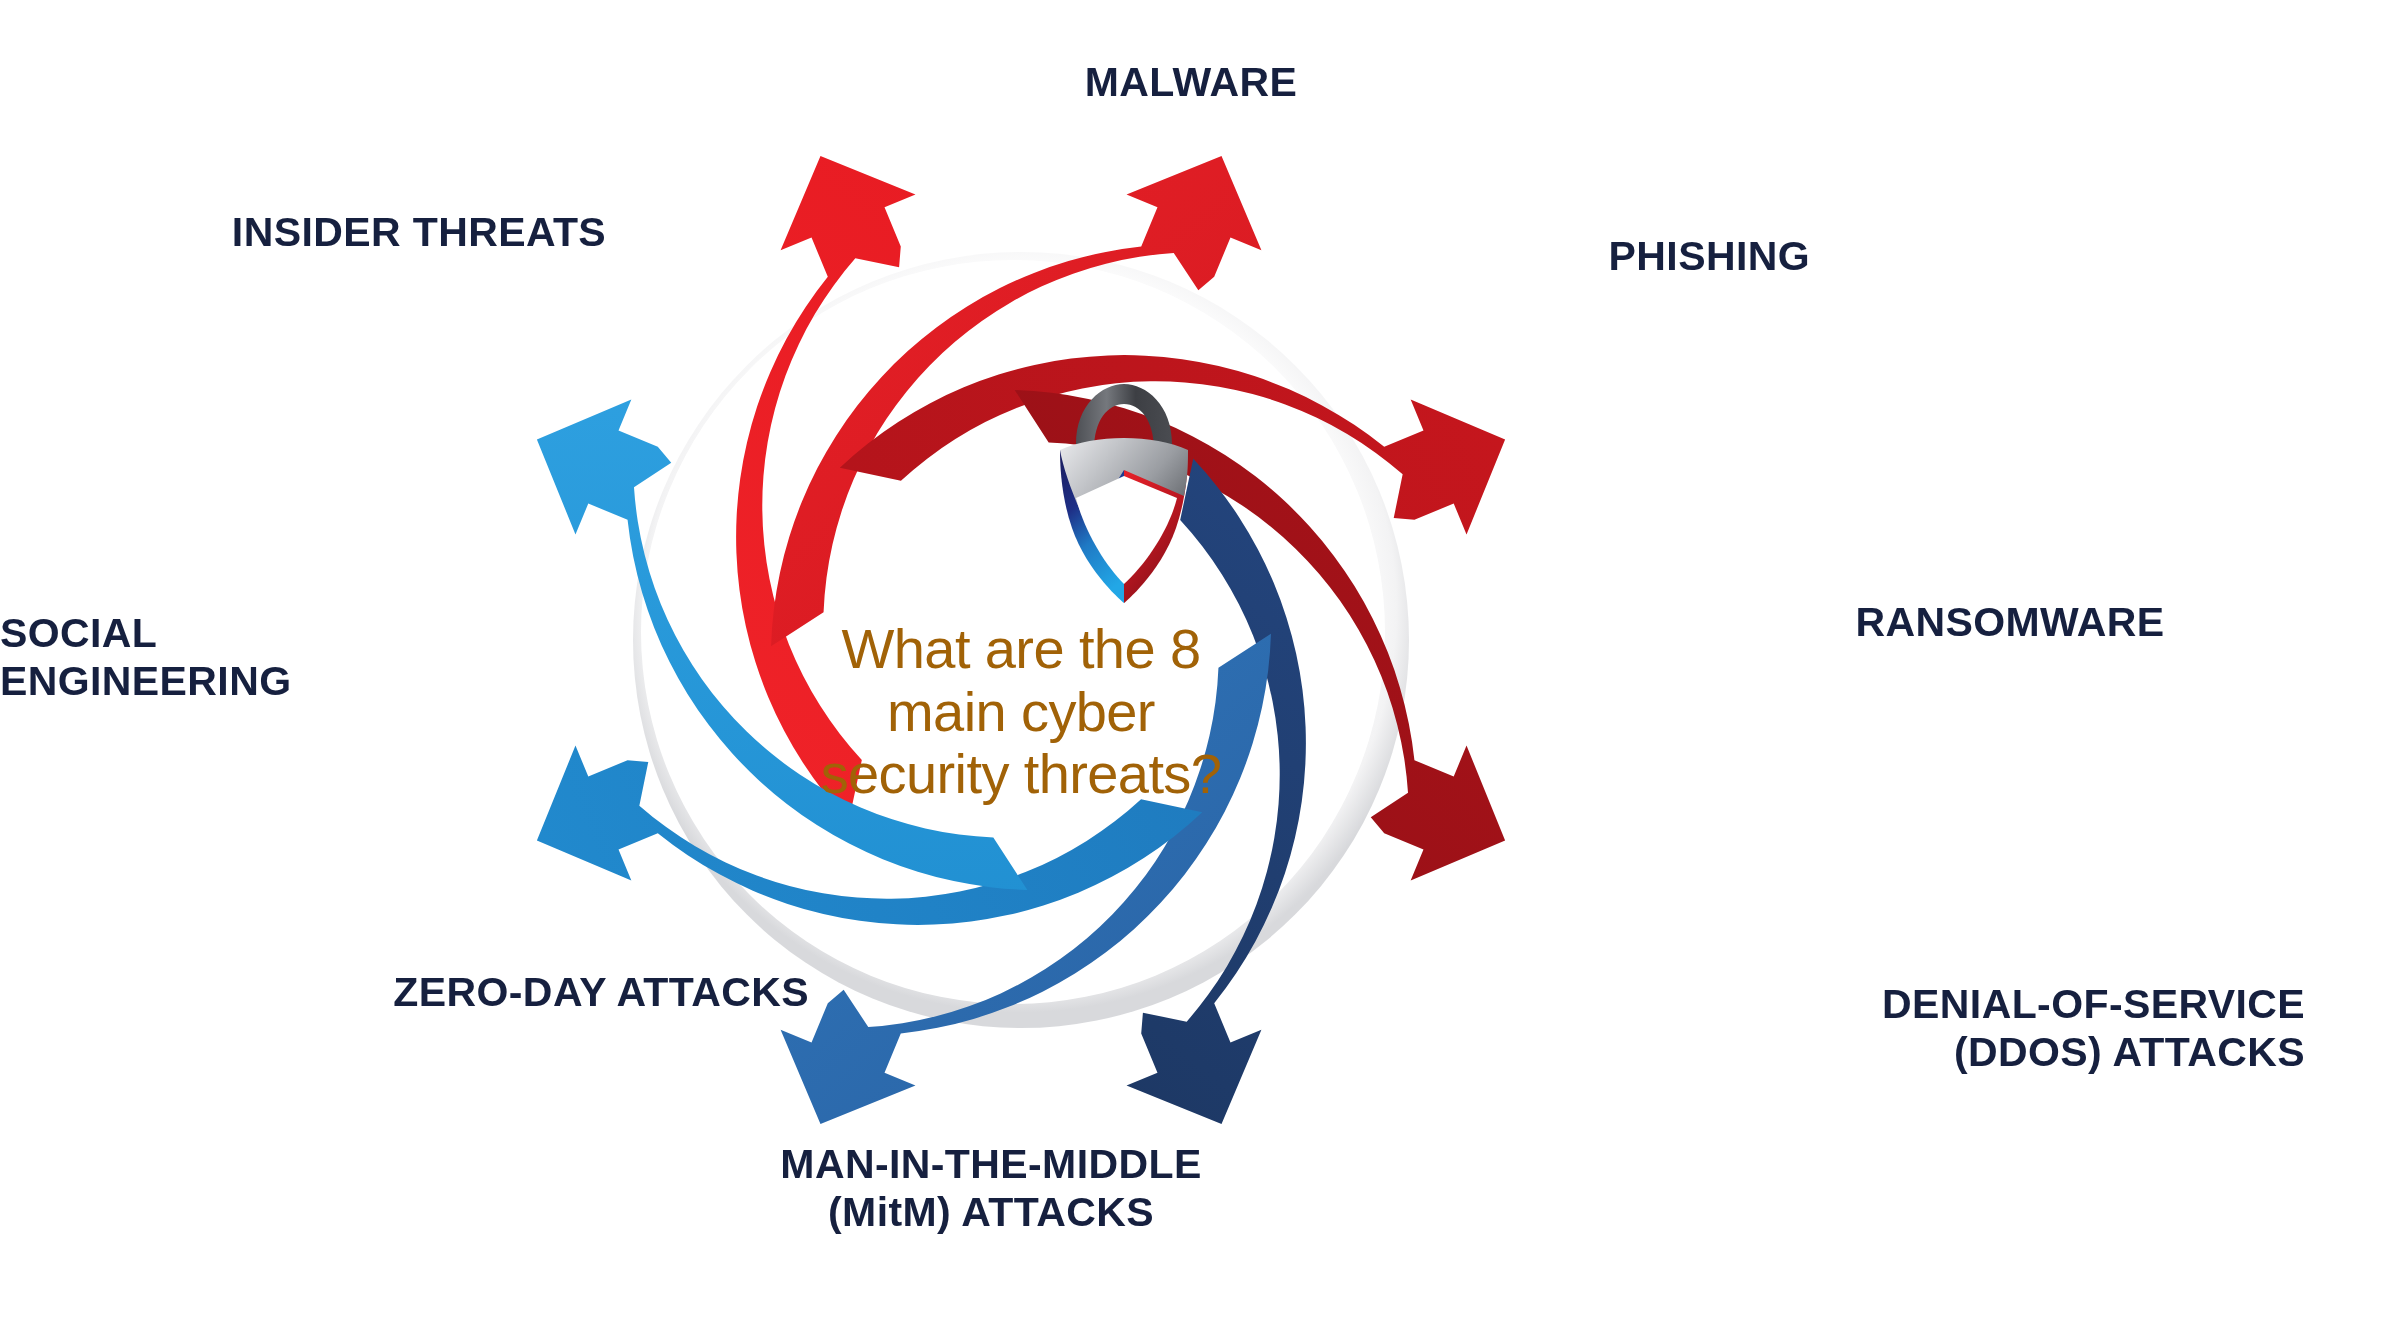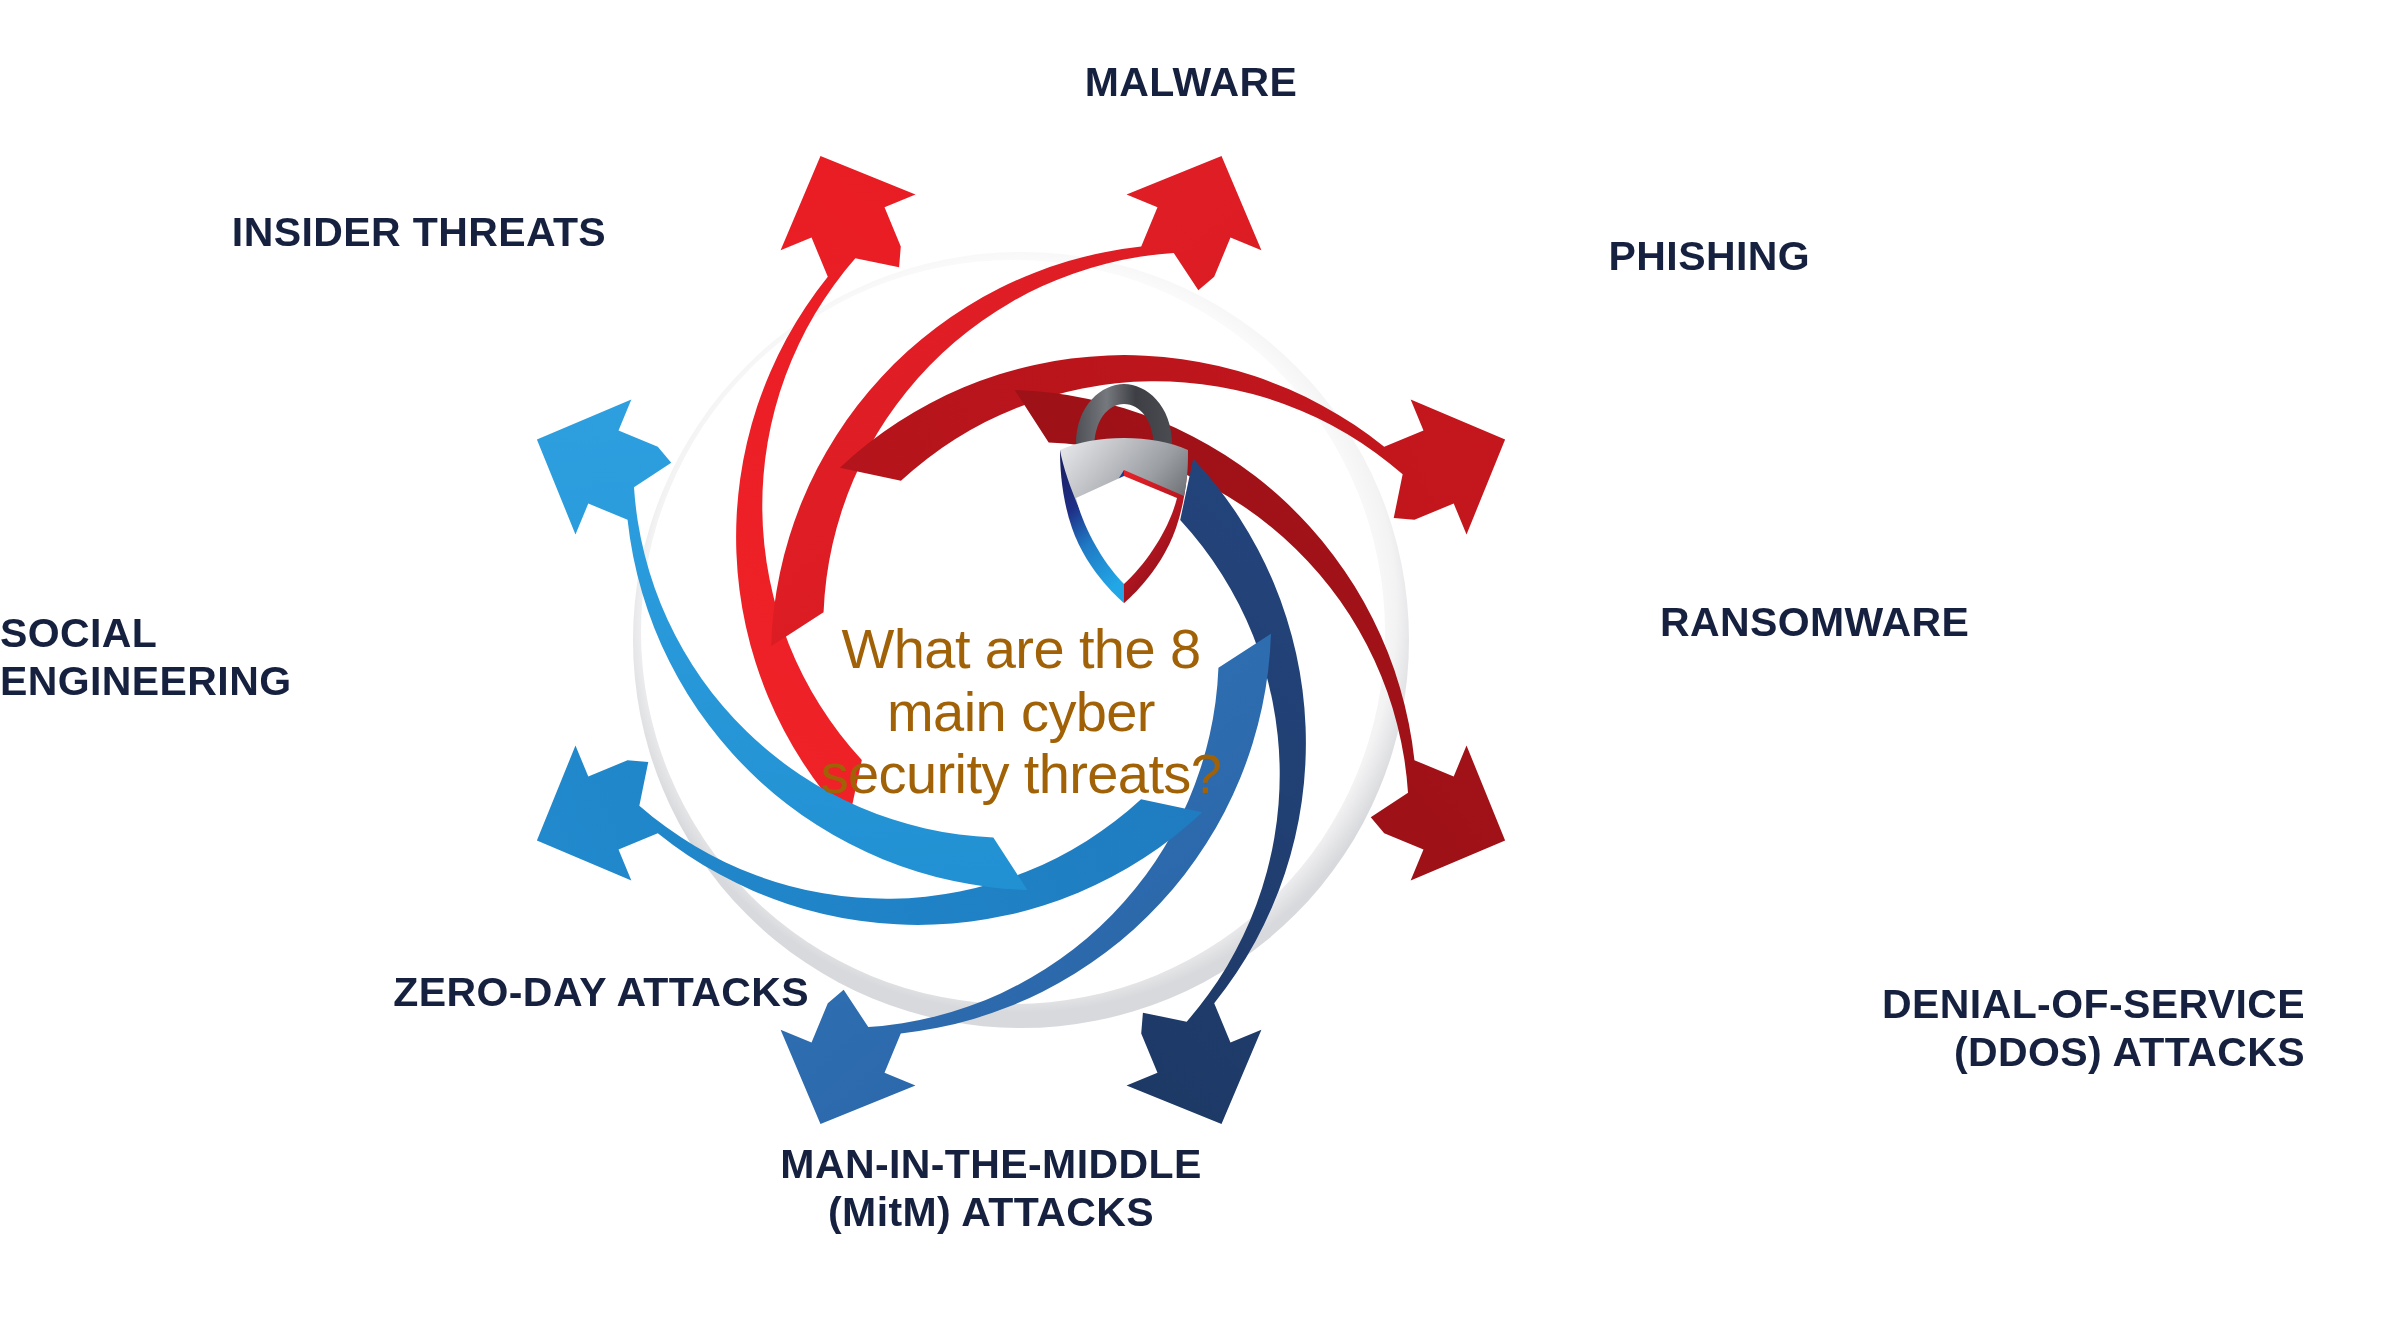--- a/index.html
+++ b/index.html
@@ -40,21 +40,21 @@
   #label-malware {
     left: 0; top: 58px; width: 2382px;
     text-align: center;
   }
   #label-phishing {
     left: 1210px; top: 232px; width: 600px;
     text-align: right;
   }
   #label-ransomware {
     left: 1660px; top: 598px; width: 700px;
-    text-align: left;
+    text-align: center;
   }
   #label-ddos {
     left: 1505px; top: 964px; width: 800px;
     text-align: right;
     margin-top: 16px;
   }
   #label-mitm {
     left: 591px; top: 1140px; width: 800px;
     text-align: center;
   }

